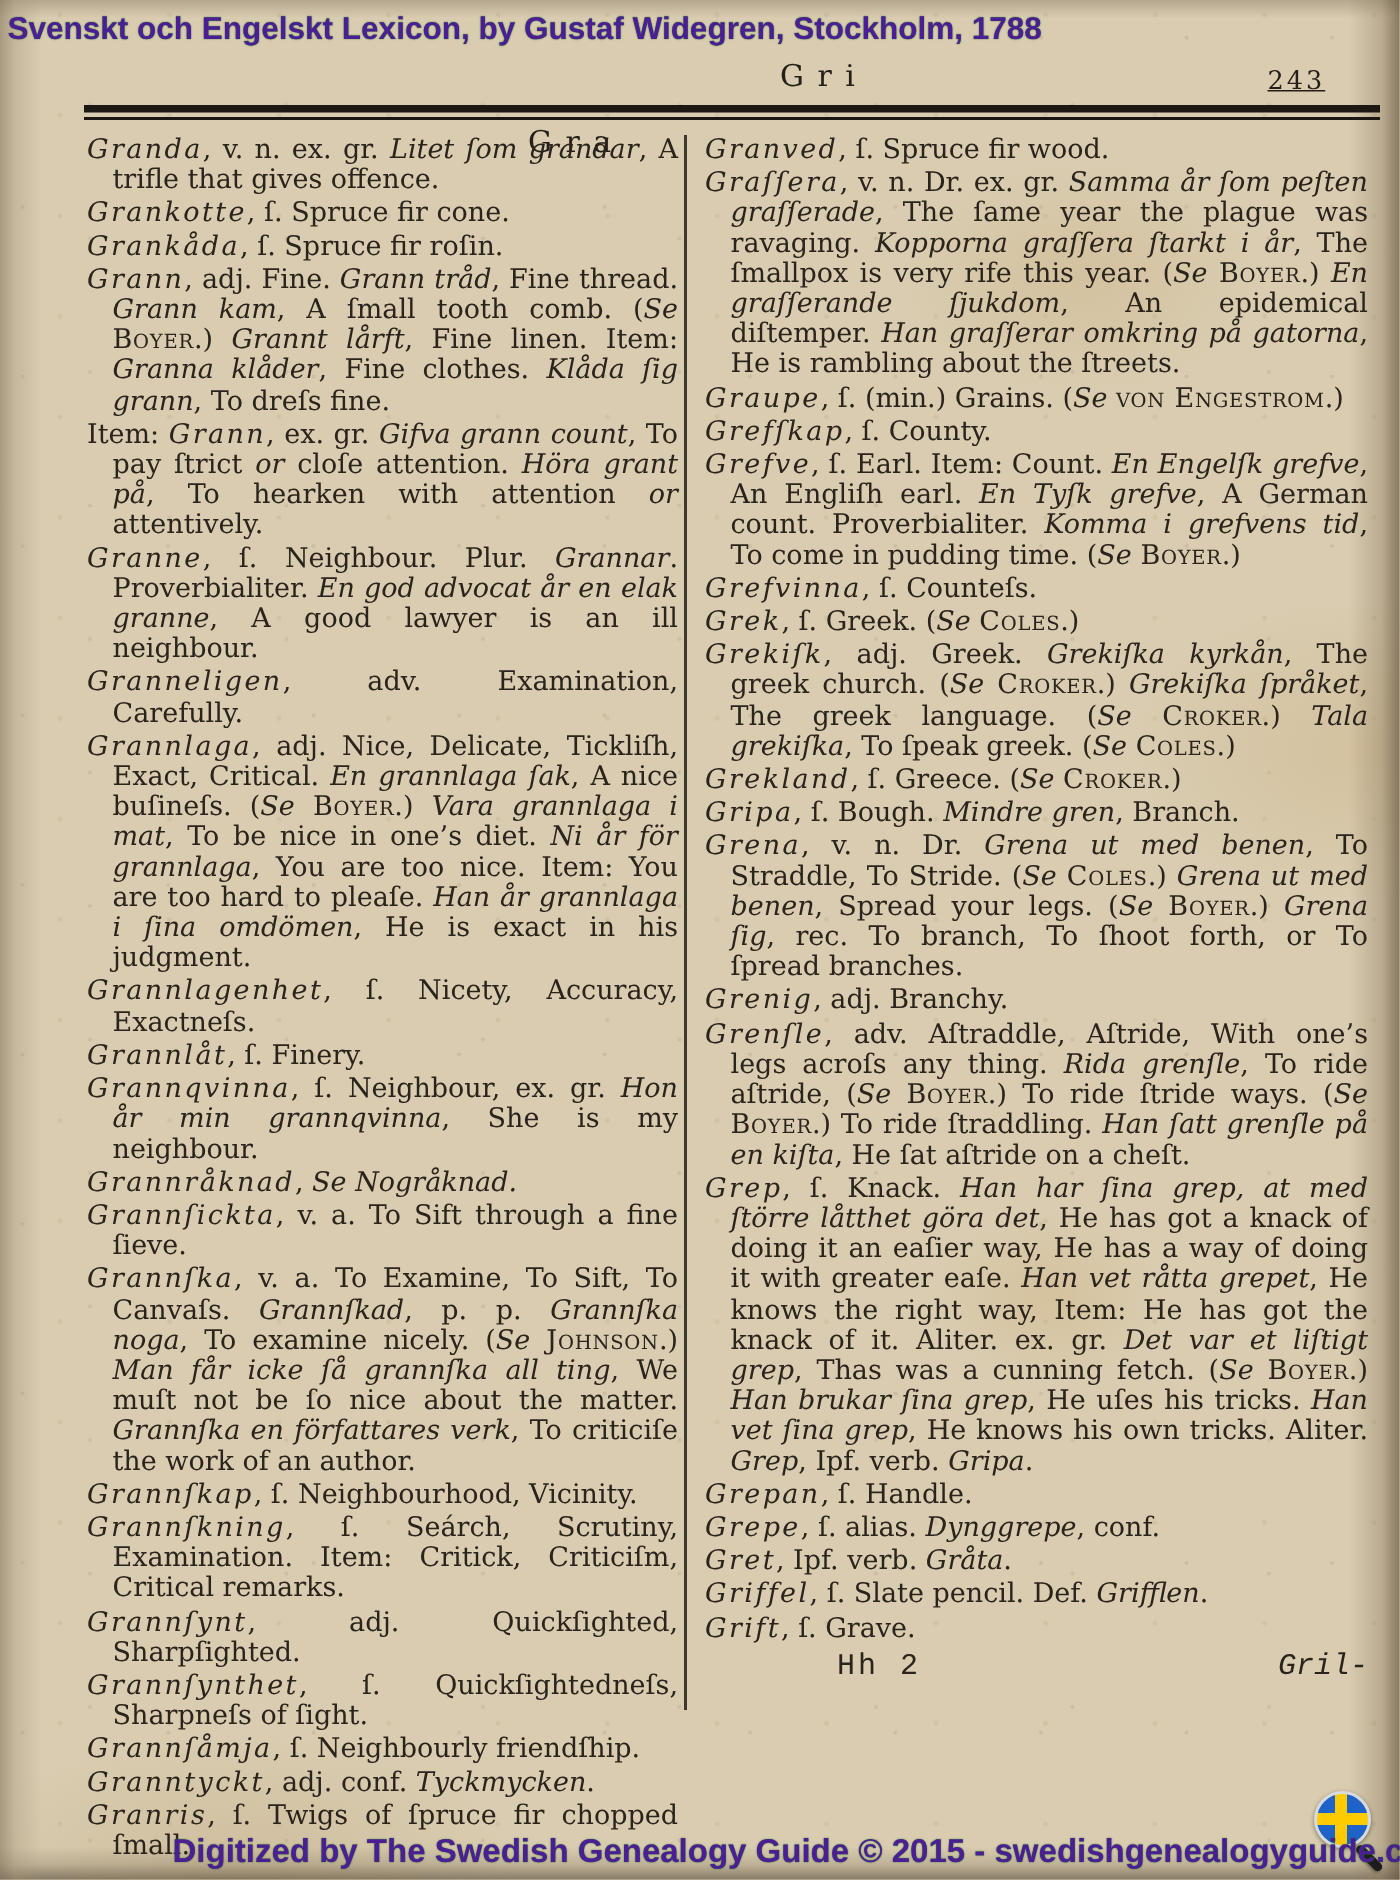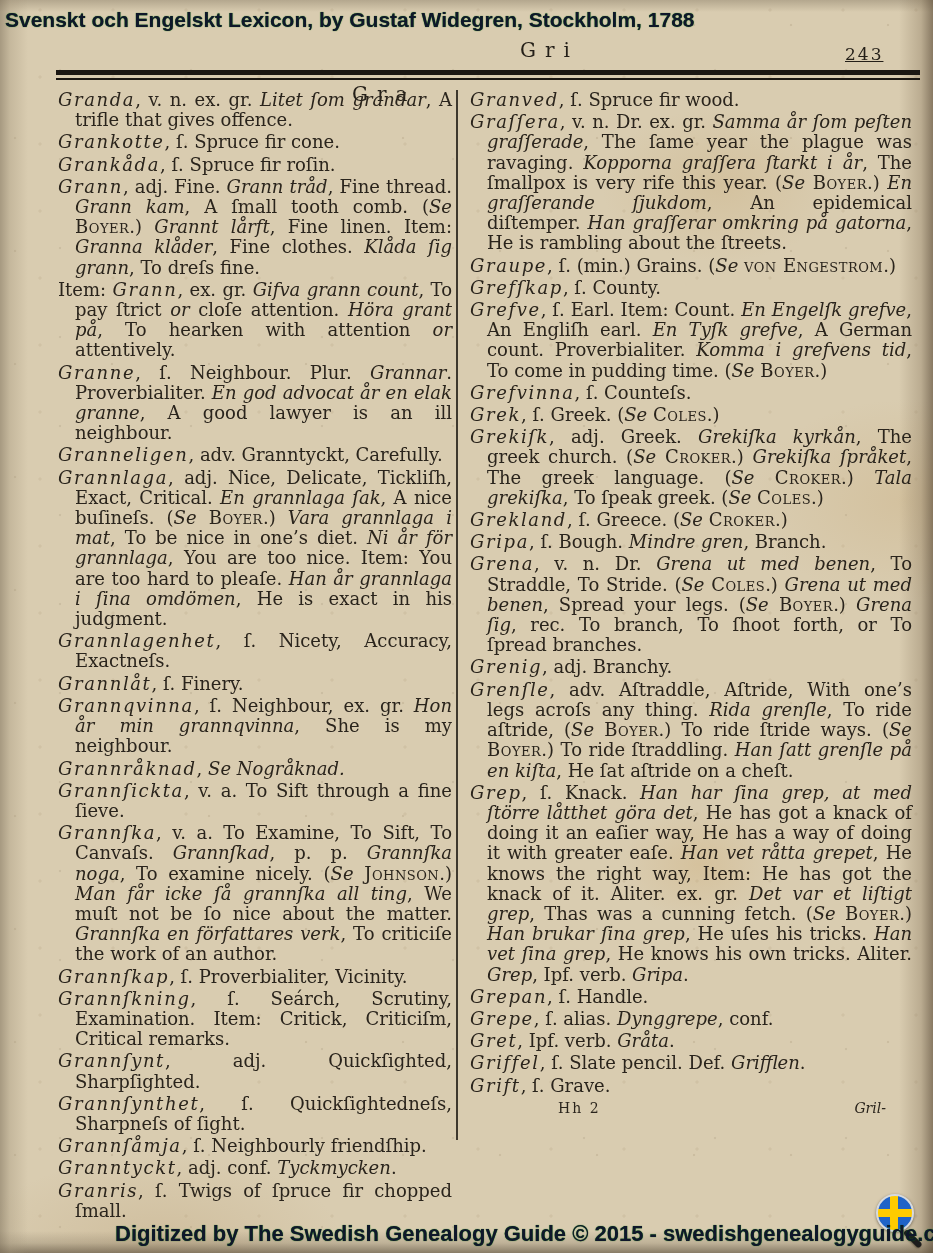--- a/index.html
+++ b/index.html
@@ -18,21 +18,21 @@
       radial-gradient(ellipse 210px 140px at 905px 500px, rgba(198,168,118,.30), rgba(0,0,0,0) 72%),
       radial-gradient(ellipse 260px 120px at 160px 1240px, rgba(180,150,105,.25), rgba(0,0,0,0) 70%),
       radial-gradient(circle at 15px 25px, rgba(110,85,55,.13) 1px, rgba(0,0,0,0) 1.6px),
       radial-gradient(circle at 60px 70px, rgba(90,70,45,.11) 1px, rgba(0,0,0,0) 1.6px),
       radial-gradient(circle at 40px 10px, rgba(140,110,70,.11) 1.2px, rgba(0,0,0,0) 2px);
     background-size:auto,auto,auto,auto,auto,auto,auto,auto,97px 113px,131px 89px,73px 67px;
   }
   .green-credit{
     position:absolute;
     font-family:"Liberation Sans","DejaVu Sans",sans-serif;
-    font-weight:bold;color:#0f172a;
+    font-weight:bold;color:#4c1d95;
     text-shadow:0 0 1px #0c7d0c;
     white-space:nowrap;
   }
   .green-top{top:8px;left:5px;font-size:21px;}
   .green-bottom{top:1221px;left:115px;width:800px;text-align:center;font-size:22px;}
   .running-head{position:absolute;top:38px;font-size:20px;letter-spacing:9px;color:#241f18;}
   .head-left{left:352px;margin-top:44px;}
   .head-right{left:480px;margin-left:40px;}
   .pageno{position:absolute;top:44px;left:845px;font-size:17px;letter-spacing:2px;color:#241f18;text-decoration:underline;}
   .head-rule{
@@ -45,23 +45,23 @@
   .col-divider{position:absolute;top:90px;left:456px;width:2px;height:1050px;background:#221d16;opacity:.85;}
   .entry{
     margin:0 0 2px 0;
     padding-left:17px;text-indent:-17px;
     text-align:justify;
     font-size:18px;line-height:20.2px;
   }
   .entry .hw{font-style:italic;letter-spacing:1.6px;}
   .entry .it{font-style:italic;}
   .entry .sc{font-variant:small-caps;letter-spacing:.5px;}
-  .book-footer{margin-top:4px;font-size:14px;display:flex;justify-content:space-between;}
+  .book-footer{margin-top:4px;font-size:20px;display:flex;justify-content:space-between;font-family:Liberation Mono, monospace;}
   .signature{margin-left:88px;letter-spacing:2px;}
-  .catchword{margin-right:26px;font-style:italic;text-align:right;}
+  .catchword{font-style:italic;text-align:right;}
   .flag-magnifier{position:absolute;top:1194px;left:876px;width:50px;height:56px;}
   .lens{
     position:absolute;top:0;left:0;width:34px;height:34px;border-radius:50%;
     background:
       linear-gradient(90deg, rgba(0,0,0,0) 0 12px, #fecb00 12px 20px, rgba(0,0,0,0) 20px),
       linear-gradient(0deg, rgba(0,0,0,0) 0 13px, #fecb00 13px 21px, rgba(0,0,0,0) 21px),
       #1f63c8;
     border:2px solid #d7dade;
     box-shadow:0 1px 3px rgba(40,30,15,.5);
   }
@@ -82,29 +82,29 @@
 
 <div class="head-rule"></div>
 
 <div class="col col-left">
     <p class="entry"><span class="hw">Granda</span><span>, v. n. ex. gr. </span><span class="it">Litet ſom grandar</span><span>, A trifle that gives offence.</span></p>
     <p class="entry"><span class="hw">Grankotte</span><span>, ſ. Spruce fir cone.</span></p>
     <p class="entry"><span class="hw">Grankåda</span><span>, ſ. Spruce fir roſin.</span></p>
     <p class="entry"><span class="hw">Grann</span><span>, adj. Fine. </span><span class="it">Grann tråd</span><span>, Fine thread. </span><span class="it">Grann kam</span><span>, A ſmall tooth comb. (</span><span class="it">Se </span><span class="sc">Boyer</span><span>.) </span><span class="it">Grannt lårft</span><span>, Fine linen. Item: </span><span class="it">Granna klåder</span><span>, Fine clothes. </span><span class="it">Klåda ſig grann</span><span>, To dreſs fine.</span></p>
     <p class="entry"><span>Item: </span><span class="hw">Grann</span><span>, ex. gr. </span><span class="it">Gifva grann count</span><span>, To pay ſtrict </span><span class="it">or</span><span> cloſe attention. </span><span class="it">Höra grant på</span><span>, To hearken with attention </span><span class="it">or</span><span> attentively.</span></p>
     <p class="entry"><span class="hw">Granne</span><span>, ſ. Neighbour. Plur. </span><span class="it">Grannar</span><span>. Proverbialiter. </span><span class="it">En god advocat år en elak granne</span><span>, A good lawyer is an ill neighbour.</span></p>
-    <p class="entry"><span class="hw">Granneligen</span><span>, adv. Granntyckt, Carefully.</span></p>
+    <p class="entry"><span class="hw">Granneligen</span><span>, adv. Examination, Carefully.</span></p>
     <p class="entry"><span class="hw">Grannlaga</span><span>, adj. Nice, Delicate, Tickliſh, Exact, Critical. </span><span class="it">En grannlaga ſak</span><span>, A nice buſineſs. (</span><span class="it">Se </span><span class="sc">Boyer</span><span>.) </span><span class="it">Vara grannlaga i mat</span><span>, To be nice in one’s diet. </span><span class="it">Ni år för grannlaga</span><span>, You are too nice. Item: You are too hard to pleaſe. </span><span class="it">Han år grannlaga i ſina omdömen</span><span>, He is exact in his judgment.</span></p>
     <p class="entry"><span class="hw">Grannlagenhet</span><span>, ſ. Nicety, Accuracy, Exactneſs.</span></p>
     <p class="entry"><span class="hw">Grannlåt</span><span>, ſ. Finery.</span></p>
     <p class="entry"><span class="hw">Grannqvinna</span><span>, ſ. Neighbour, ex. gr. </span><span class="it">Hon år min grannqvinna</span><span>, She is my neighbour.</span></p>
     <p class="entry"><span class="hw">Grannråknad</span><span>, </span><span class="it">Se Nogråknad.</span></p>
     <p class="entry"><span class="hw">Grannſickta</span><span>, v. a. To Sift through a fine ſieve.</span></p>
     <p class="entry"><span class="hw">Grannſka</span><span>, v. a. To Examine, To Sift, To Canvaſs. </span><span class="it">Grannſkad</span><span>, p. p. </span><span class="it">Grannſka noga</span><span>, To examine nicely. (</span><span class="it">Se </span><span class="sc">Johnson</span><span>.) </span><span class="it">Man får icke ſå grannſka all ting</span><span>, We muſt not be ſo nice about the matter. </span><span class="it">Grannſka en författares verk</span><span>, To criticiſe the work of an author.</span></p>
-    <p class="entry"><span class="hw">Grannſkap</span><span>, ſ. Proverbialiter, Vicinity.</span></p>
+    <p class="entry"><span class="hw">Grannſkap</span><span>, ſ. Neighbourhood, Vicinity.</span></p>
     <p class="entry"><span class="hw">Grannſkning</span><span>, ſ. Seárch, Scrutiny, Examination. Item: Critick, Criticiſm, Critical remarks.</span></p>
     <p class="entry"><span class="hw">Grannſynt</span><span>, adj. Quickſighted, Sharpſighted.</span></p>
     <p class="entry"><span class="hw">Grannſynthet</span><span>, ſ. Quickſightedneſs, Sharpneſs of ſight.</span></p>
     <p class="entry"><span class="hw">Grannſåmja</span><span>, ſ. Neighbourly friendſhip.</span></p>
     <p class="entry"><span class="hw">Granntyckt</span><span>, adj. conf. </span><span class="it">Tyckmycken</span><span>.</span></p>
     <p class="entry"><span class="hw">Granris</span><span>, ſ. Twigs of ſpruce fir chopped ſmall.</span></p>
   </div>
 <div class="col-divider"></div>
 <div class="col col-right">
 <p class="entry"><span class="hw">Granved</span><span>, ſ. Spruce fir wood.</span></p>

